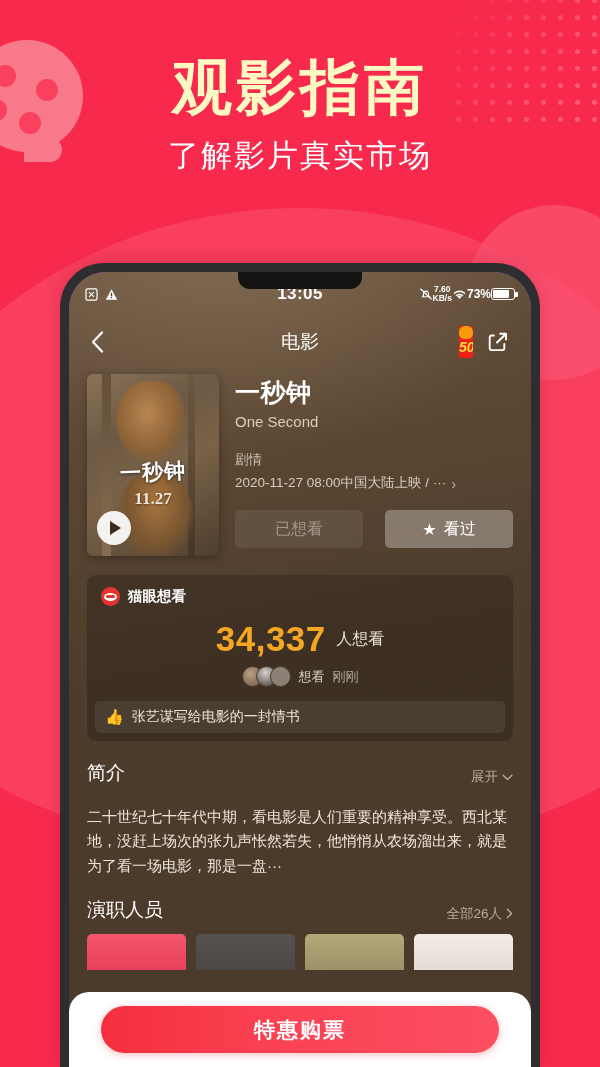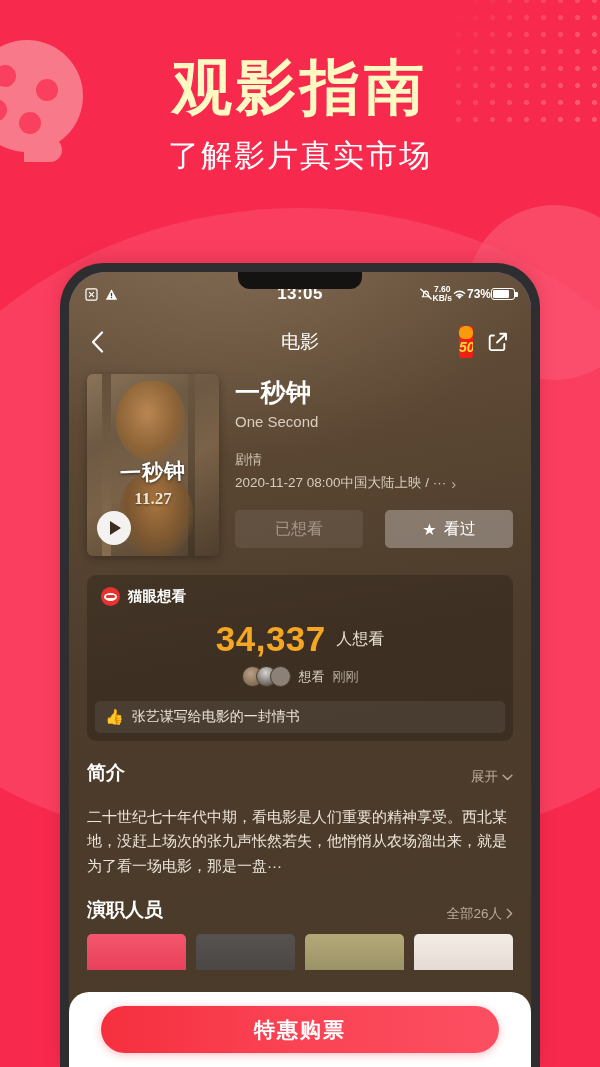--- a/index.html
+++ b/index.html
@@ -232,21 +232,21 @@
     display:flex; align-items:center; gap:8px;
     margin:4px 8px 8px 8px; padding:7px 10px;
     background:rgba(255,255,255,.07); border-radius:5px;
   }
   .thumb-icon { font-size:15px; color:#f5a623; }
   .wish-tag-txt { color:#ece3d6; font-size:14px; }
 
   
   .section { margin-top:19px; }
   .sec-head { display:flex; align-items:flex-end; }
-  .sec-title { color:#fff; font-size:19px; font-weight:bold; }
+  .sec-title { color:#fff; font-size:19px; font-weight:normal; }
   .sec-action {
     margin-left:auto; color:#b9aa9a; font-size:13.5px;
     display:flex; align-items:center; gap:4px;
   }
   .synopsis {
     color:#ece4d9; font-size:15px; line-height:1.62; margin-top:19px;
   }
 
   
   .cast-row { display:flex; gap:10px; margin-top:11px; }

